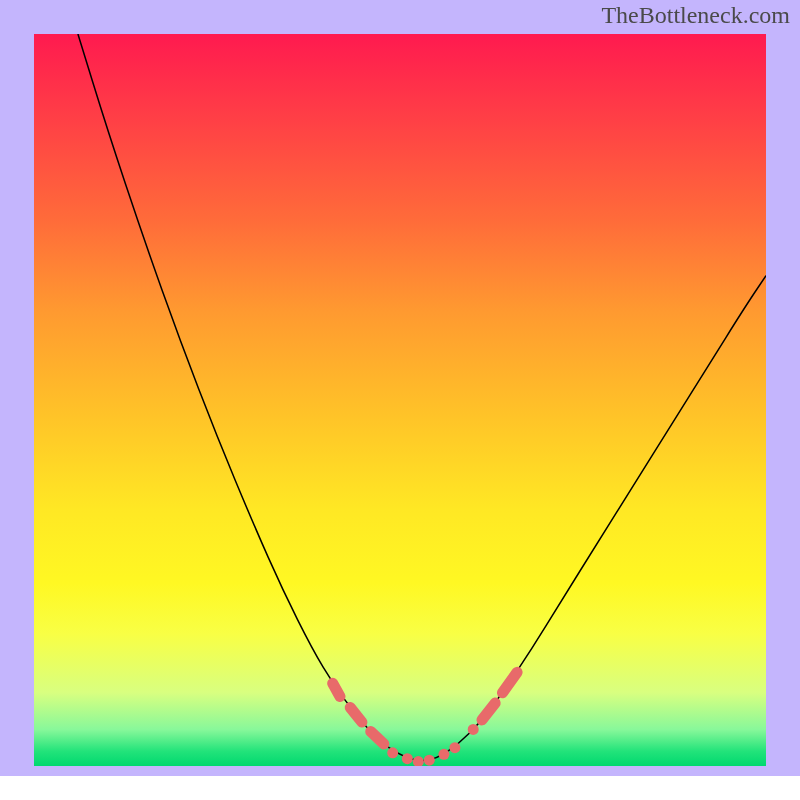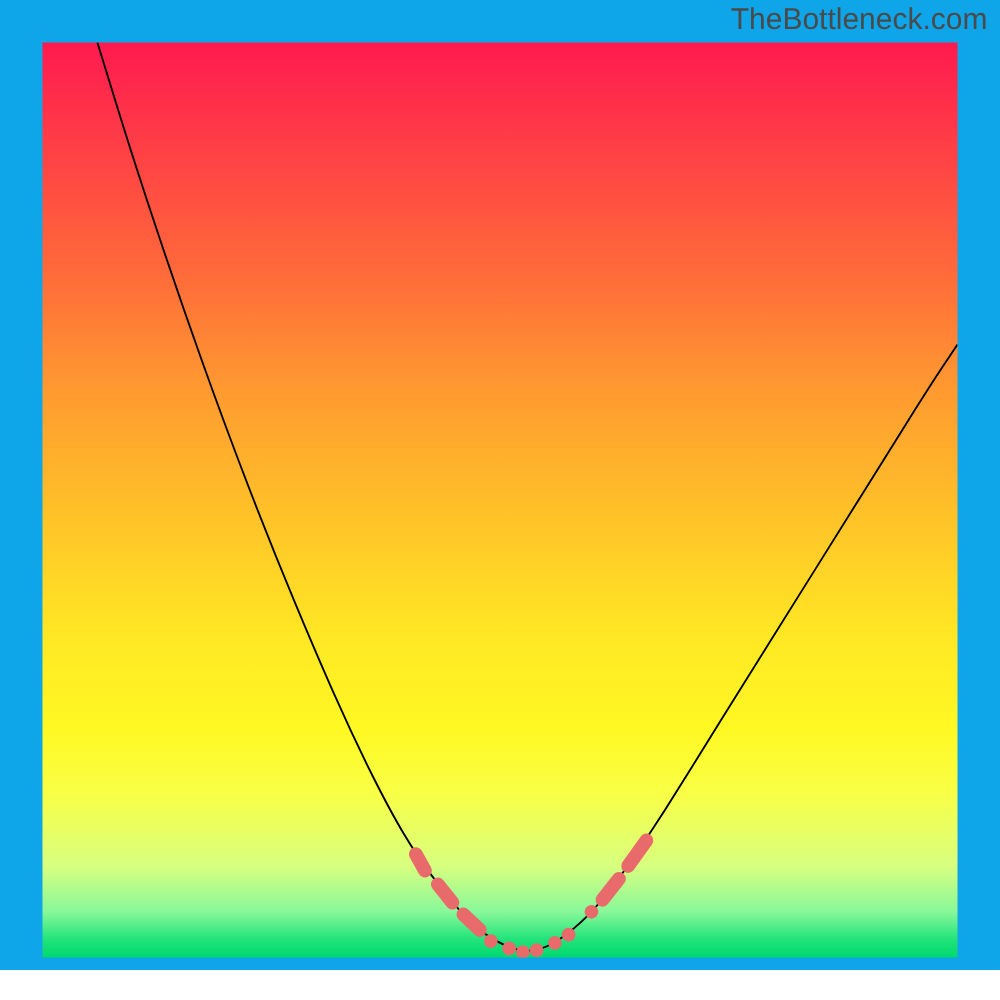--- a/index.html
+++ b/index.html
@@ -8,21 +8,22 @@
     background: #fff;
     width: 800px;
     height: 800px;
     overflow: hidden;
     font-family: Arial, Helvetica, sans-serif;
   }
   .frame {
     position: relative;
     width: 800px;
     height: 776px;
-    background: #0ea5e9;
+    background: #c4b5fd;
+    font-family: Liberation Serif, serif;
   }
   .watermark {
     position: absolute;
     top: 2px;
     right: 10px;
     color: #4a4a4a;
     font-size: 24px;
     font-weight: 500;
     z-index: 10;
   }

